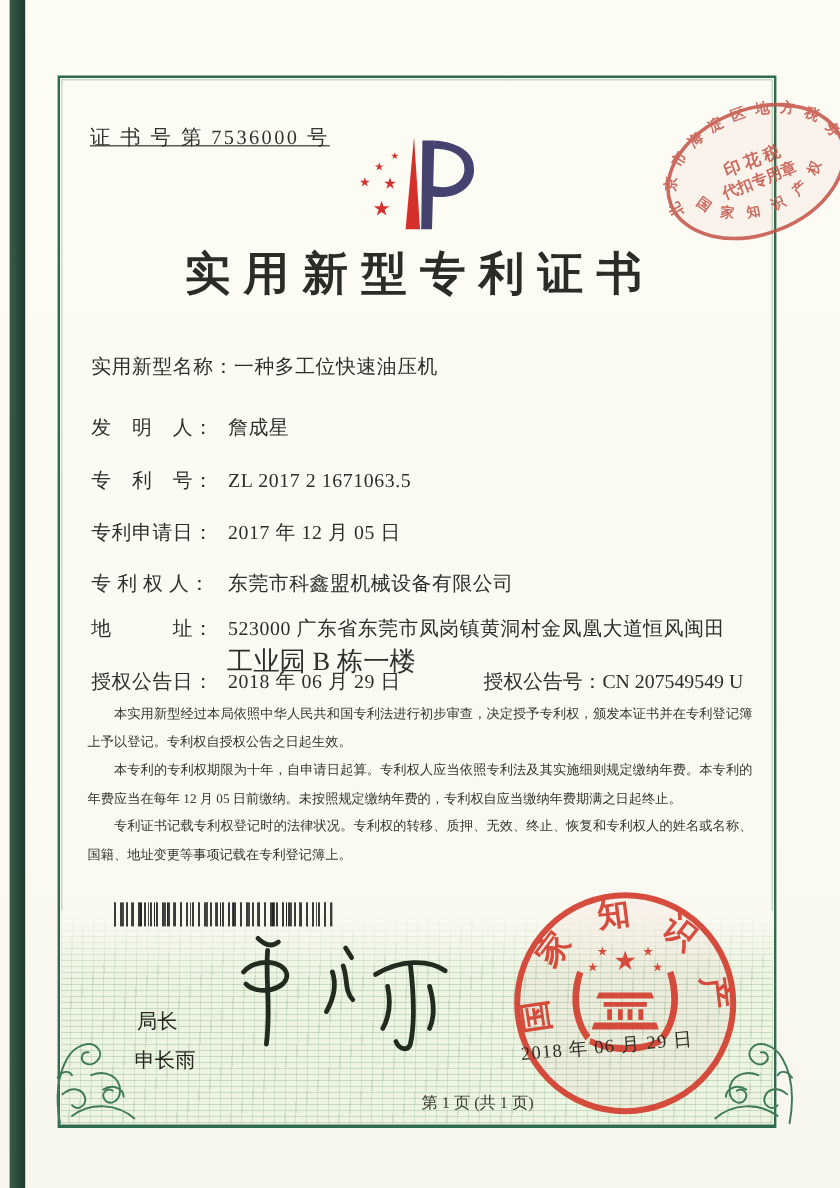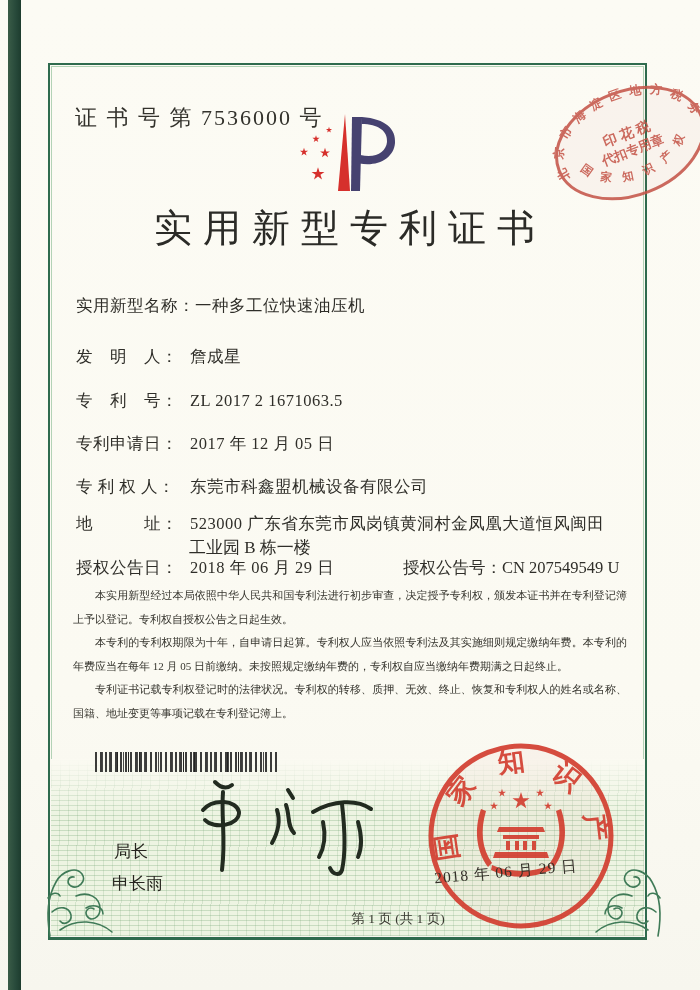--- a/index.html
+++ b/index.html
@@ -11,27 +11,27 @@
   .frame{position:absolute;left:48px;top:63px;width:595px;height:872px;
         border:2px solid #2f6b4e;border-bottom-width:3px;}
   .frame-inner{position:absolute;inset:1px;border:1px solid #b3d2b6;}
   .band{position:absolute;left:1px;right:1px;bottom:1px;top:694px;
         background:
           repeating-linear-gradient(91deg, rgba(110,160,112,.20) 0 1px, rgba(255,255,255,0) 1px 9px),
           repeating-linear-gradient(0deg, rgba(104,158,106,.28) 0 1px, rgba(255,255,255,0) 1px 5px),
           #edf4e2;}
   .band::before{content:"";position:absolute;left:0;right:0;top:0;height:55px;
         background:linear-gradient(180deg,#fbfaf2 0%,rgba(251,250,242,0) 100%);}
-  .cert-no{position:absolute;left:75px;top:103px;font-size:22px;letter-spacing:2px;color:#33322c;}
+  .cert-no{position:absolute;left:75px;top:103px;font-size:17px;letter-spacing:2px;color:#33322c;text-decoration:underline;}
   .logo{position:absolute;left:288px;top:111px;}
   .title{position:absolute;left:0;top:203px;width:700px;text-align:center;
-        font-size:38px;font-weight:normal;letter-spacing:11px;color:#2b2b27;}
+        font-size:38px;font-weight:bold;letter-spacing:11px;color:#2b2b27;}
   .row{position:absolute;left:76px;width:560px;font-size:16.5px;letter-spacing:.5px;color:#2f2e29;}
   .row .lab{display:inline-block;min-width:114px;}
-  .addr2{position:absolute;left:189px;width:420px;font-size:17px;color:#2f2e29;}
+  .addr2{position:absolute;left:189px;width:420px;font-size:22px;color:#2f2e29;}
   .grant-no{position:absolute;left:403px;top:557px;font-size:16.5px;color:#2f2e29;}
   .bodytext{position:absolute;left:73px;top:584px;width:554px;}
   .bodytext p{margin:0;text-indent:2em;text-align:justify;font-size:11px;
         line-height:23.5px;color:#36352e;}
   .barcode{position:absolute;left:95px;top:752px;width:182px;height:20px;
         background:
           repeating-linear-gradient(90deg,#1c1c1c 0 2px,rgba(0,0,0,0) 2px 5px),
           repeating-linear-gradient(90deg,#2a2a2a 0 1px,rgba(0,0,0,0) 1px 7px),
           repeating-linear-gradient(90deg,#000 0 1px,rgba(0,0,0,0) 1px 11px);
         opacity:.85;}

